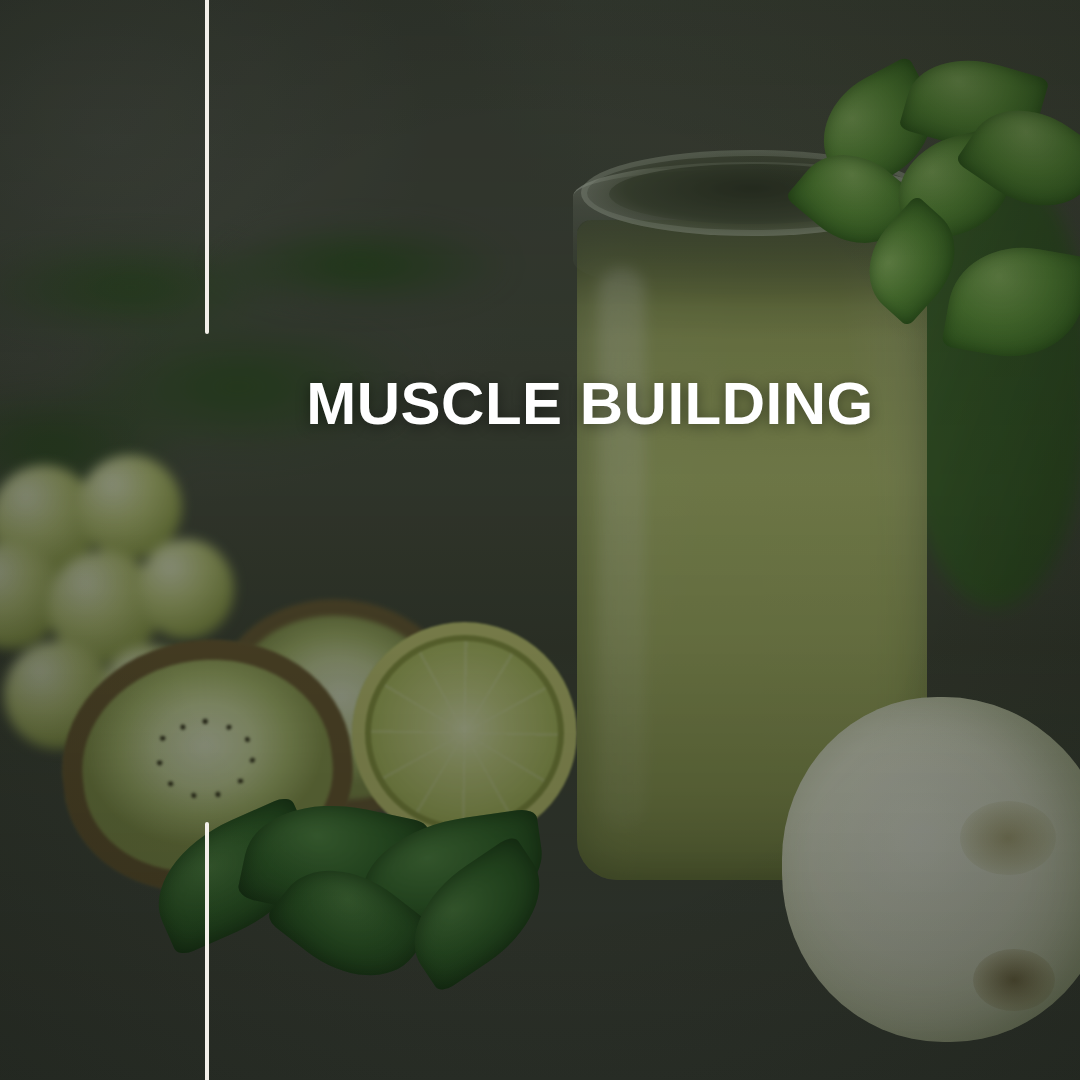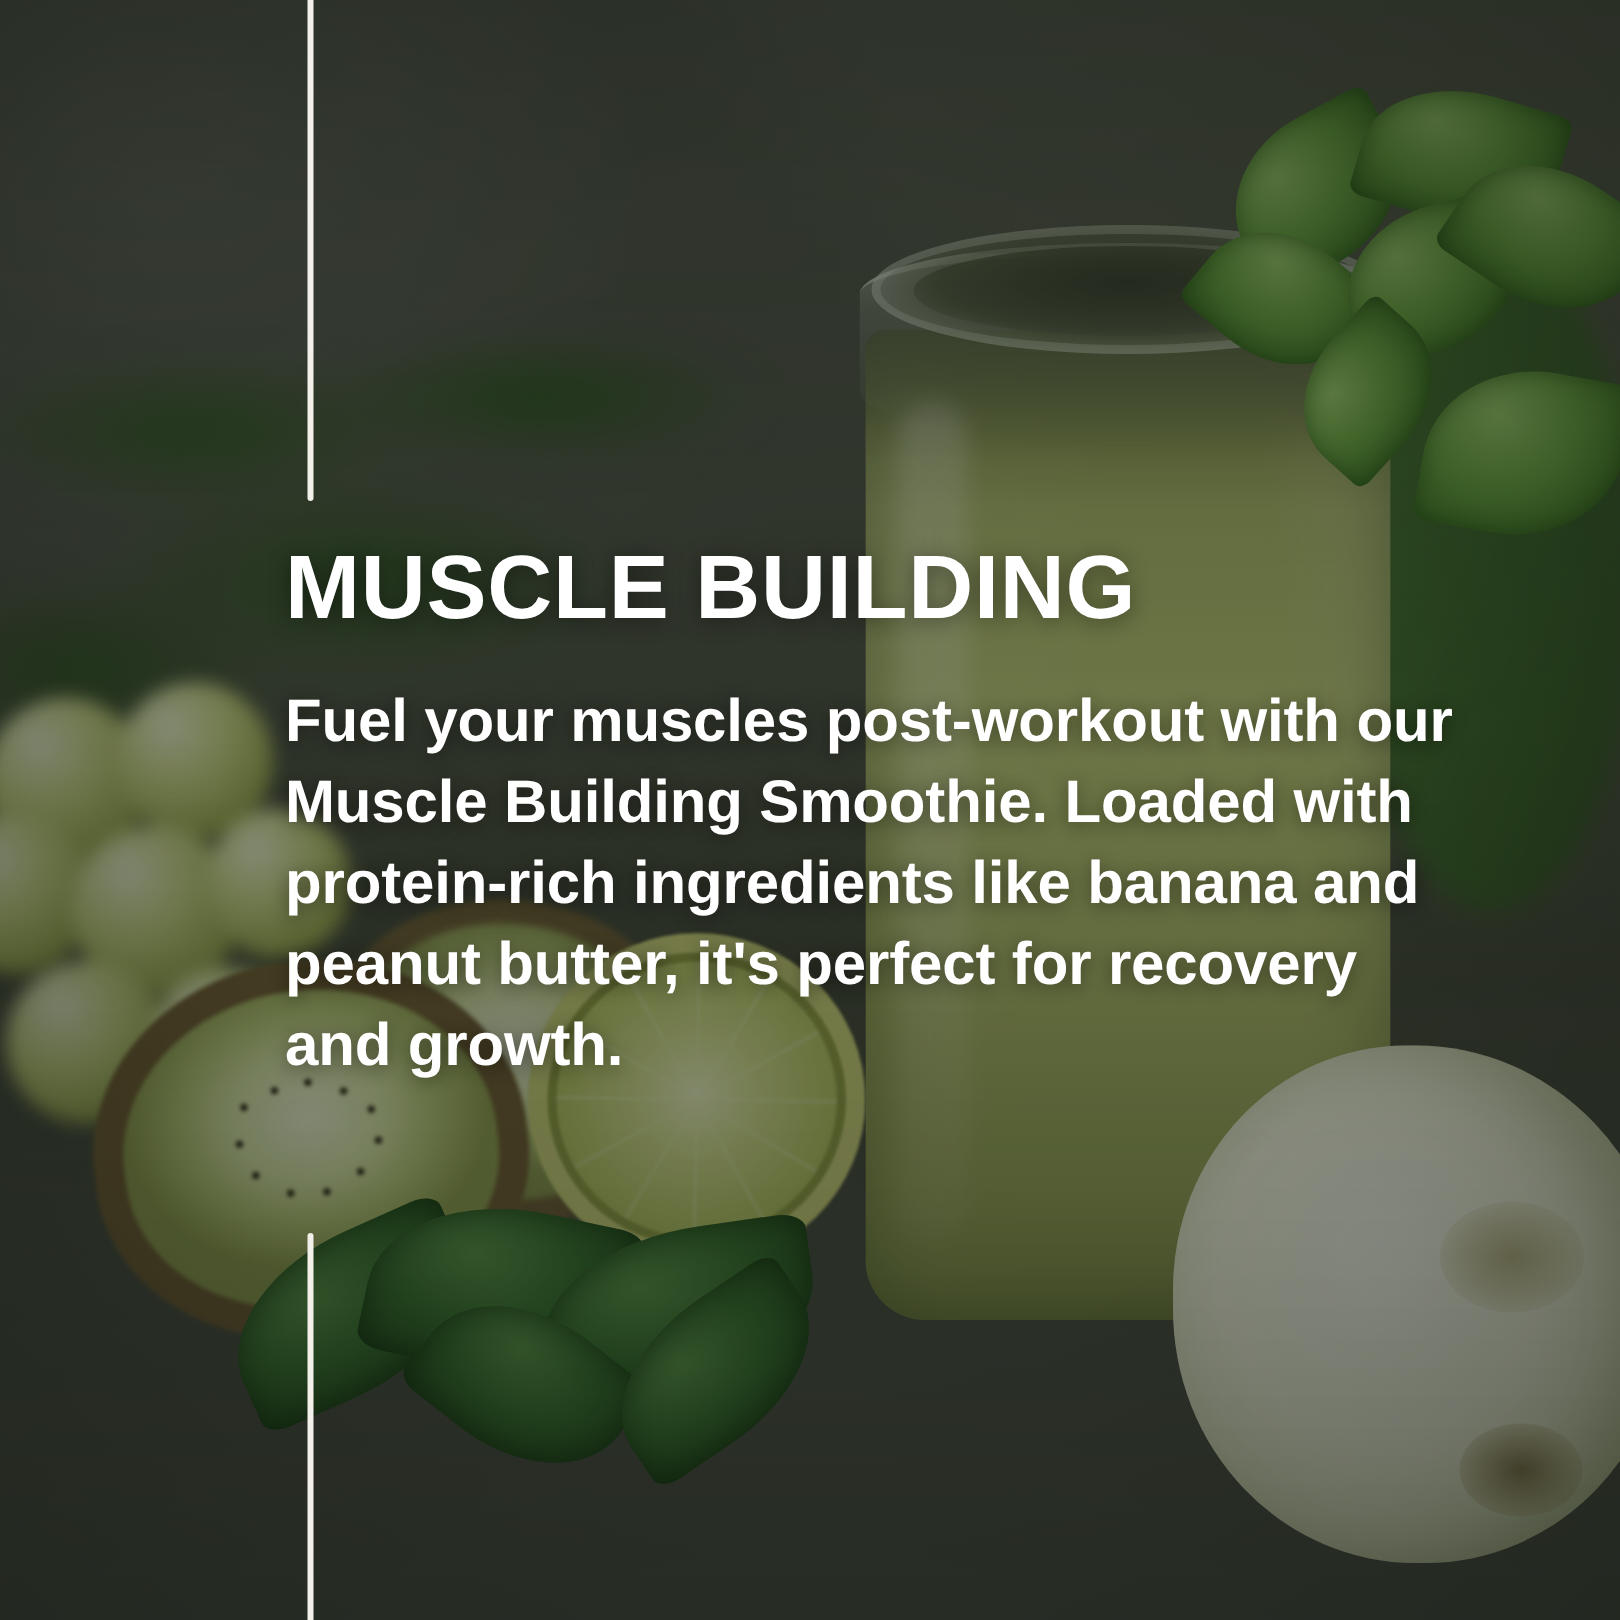--- a/index.html
+++ b/index.html
@@ -290,28 +290,29 @@
   .accent-top    { top: -6px; height: 340px; }
   .accent-bottom { top: 822px; height: 264px; }
 
   .content {
     position: absolute;
     left: 190px;
     top: 360px;
     width: 800px;
   }
   .headline {
-    margin: 0;
+    margin: 12px;
     color: #ffffff;
     font-size: 60px;
     line-height: 1.06;
     font-weight: 700;
     letter-spacing: 0.5px;
     text-transform: uppercase;
     text-shadow: 0 2px 14px rgba(0,0,0,0.42);
+    text-align: center;
   }
   .body-copy {
     margin: 30px 0 0 0;
     color: #ffffff;
     font-size: 40px;
     line-height: 54px;
     font-weight: 700;
     letter-spacing: -0.1px;
     max-width: 790px;
     text-shadow: 0 2px 12px rgba(0,0,0,0.42);
@@ -376,16 +377,15 @@
     <div class="tint"></div>
     <div class="grade"></div>
     <div class="vignette"></div>
   </div>
 
   <div class="accent-line accent-top"></div>
   <div class="accent-line accent-bottom"></div>
 
   <div class="content">
     <h1 class="headline">MUSCLE BUILDING</h1>
-    <p class="body-copy">Fuel your muscles post-workout with our Muscle Building Smoothie. Loaded with protein-rich ingredients like banana and peanut butter, it's perfect for recovery and growth.</p>
   </div>
 
 </div>
 
 </body></html>

